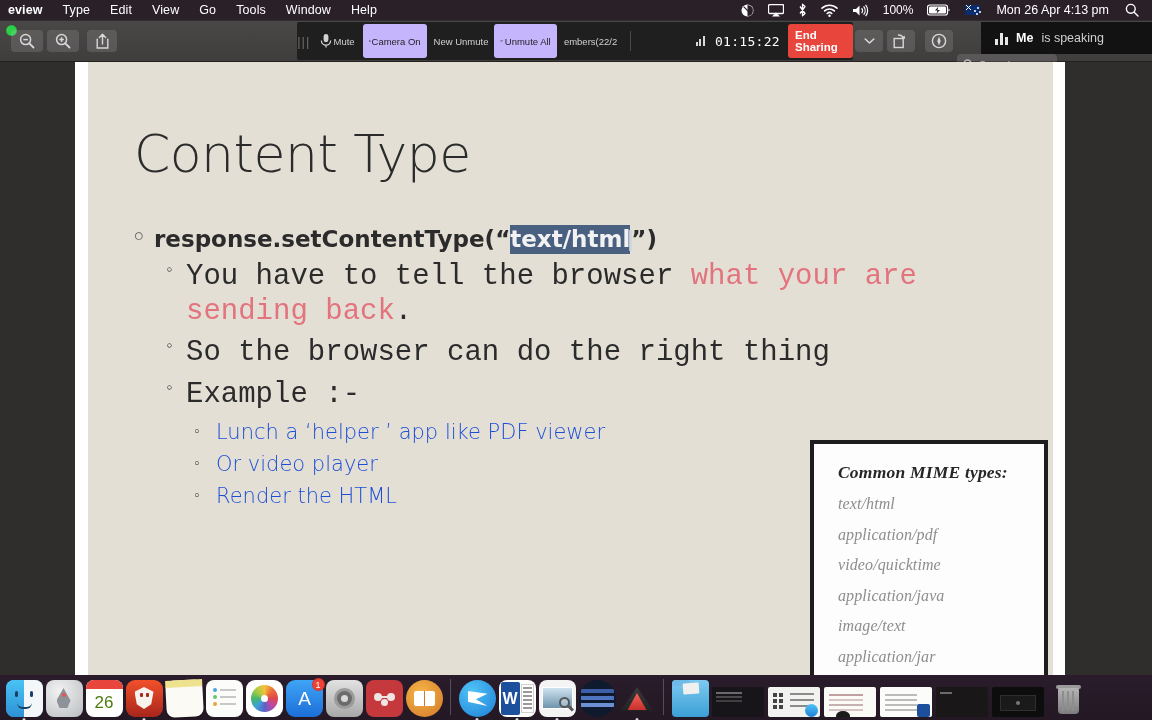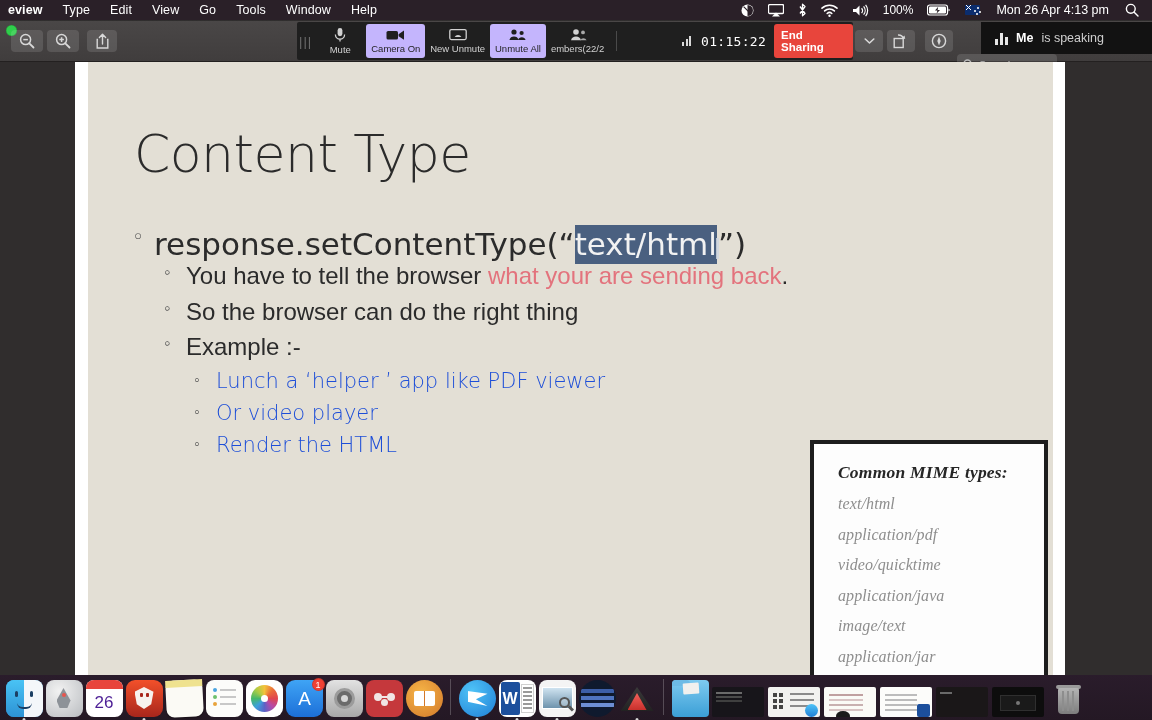--- a/index.html
+++ b/index.html
@@ -73,27 +73,27 @@
     position:absolute; left:13px; top:0px; width:965px; height:635px;
     background:#e3dfd5;
   }
   .slide-title {
     position:absolute; left:46px; top:62px;
     font-size:52px; color:#2b2b2b; letter-spacing:-.5px; font-weight:350;
     font-family:"DejaVu Sans", sans-serif;
   }
   .bullets { position:absolute; left:32px; top:165px; width:900px; }
   .b1 {
-    position:relative; font-size:31px; color:#2b2b2b; line-height:1.12;
-    font-family:"DejaVu Sans", sans-serif; padding-left:34px; margin-bottom:0; font-weight:400;
+    position:relative; font-size:23px; color:#2b2b2b; line-height:1.12;
+    font-family:"DejaVu Sans", sans-serif; padding-left:34px; margin-bottom:7px; font-weight:700;
   }
   .b1:before { content:"\25E6"; position:absolute; left:12px; top:-1px; font-size:21px; color:#555; }
   .b2 {
-    position:relative; font-size:24px; color:#2b2b2b; line-height:1.2;
-    font-family:Liberation Sans, sans-serif; padding-left:66px; margin-bottom:7px; font-weight:350;
+    position:relative; font-size:29px; color:#2b2b2b; line-height:1.2;
+    font-family:Liberation Mono, monospace; padding-left:66px; margin-bottom:7px; font-weight:350;
   }
   .b2:before { content:"\25E6"; position:absolute; left:44px; top:0px; font-size:18px; color:#555; }
   .b3 {
     position:relative; font-size:21px; color:#1d4ed8; line-height:1.2;
     font-family:"DejaVu Sans", sans-serif; padding-left:96px; margin-bottom:7px; font-weight:350;
   }
   .b3:before { content:"\25E6"; position:absolute; left:74px; top:1px; font-size:16px; color:#555; }
   .redtxt { color:#e3737d; }
   .sel { background:#4a6080; color:#f2f2f2; padding:1px 0 2px 0; }
   .ibeam {
@@ -116,21 +116,21 @@
   }
 
   
   .zoombar {
     position:absolute; left:297px; top:22px; width:556px; height:38px;
     background:#1f1f1f; display:flex; align-items:center; z-index:70;
     border-radius:2px; color:#cfcfcf;
   }
   .zgrip { width:18px; display:flex; justify-content:center; color:#6e6e6e; font-size:13px; letter-spacing:1px;}
   .zitem {
-    display:flex; flex-direction:column; align-items:center; justify-content:center;
+    display:flex; flex-direction:row; align-items:center; justify-content:center;
     min-width:52px; height:38px; padding:0 6px; font-size:9.5px; color:#d2d2d2; gap:1px;
   }
   .zitem.on { background:#c4b5fd; color:#1f1f1f; border-radius:3px; height:34px; }
   .zitem .zlabel { white-space:nowrap; font-size:9.5px; }
   .zdiv { width:1px; height:20px; background:#4a4a4a; margin:0 7px; }
   .ztimer { font-size:13px; color:#ffffff; font-family:"DejaVu Sans Mono", monospace; letter-spacing:.3px; margin-left:4px;}
   .zbars { display:inline-flex; align-items:flex-end; gap:1.5px; height:10px; margin-right:6px;}
   .zbars i { width:2px; background:#d9d9d9; display:block;}
   .endbtn {
     background:#e8453c; color:#ffffff; font-size:11.5px; font-weight:bold;
@@ -410,21 +410,21 @@
       <div class="run"></div>
     </div>
 
     <div class="dicon" style="background:radial-gradient(circle at 35% 30%, #f2f2f2, #b9bcc0);">
       <div style="position:absolute;left:11px;top:8px;width:14px;height:20px;background:#8d9298;clip-path:polygon(50% 0,100% 62%,78% 100%,22% 100%,0 62%);"></div>
       <div style="position:absolute;left:16.5px;top:13px;width:4px;height:4px;border-radius:50%;background:#e8554f;"></div>
     </div>
 
     <div class="dicon" style="background:#ffffff;">
       <div style="position:absolute;left:0;top:0;width:100%;height:9px;background:#e8453c;border-radius:8px 8px 0 0;"></div>
-      <div style="position:absolute;left:0;top:10px;width:100%;text-align:center;font-size:17px;color:#4c1d95;font-weight:400;line-height:25px;">26</div>
+      <div style="position:absolute;left:0;top:10px;width:100%;text-align:center;font-size:17px;color:#4d7c0f;font-weight:400;line-height:25px;">26</div>
     </div>
 
     <div class="dicon" style="background:linear-gradient(#f2502a,#a8261c);border-radius:9px;">
       <div style="position:absolute;left:9px;top:7px;width:19px;height:22px;background:#f7f2ee;clip-path:polygon(50% 0,100% 22%,88% 78%,50% 100%,12% 78%,0 22%);"></div>
       <div style="position:absolute;left:14px;top:13px;width:3px;height:4px;background:#a8261c;border-radius:1px;"></div>
       <div style="position:absolute;left:20px;top:13px;width:3px;height:4px;background:#a8261c;border-radius:1px;"></div>
       <div class="run"></div>
     </div>
 
     <div class="dicon" style="background:#fbfaf5;transform:rotate(-3deg);box-shadow:0 1px 2px rgba(0,0,0,.4);">

